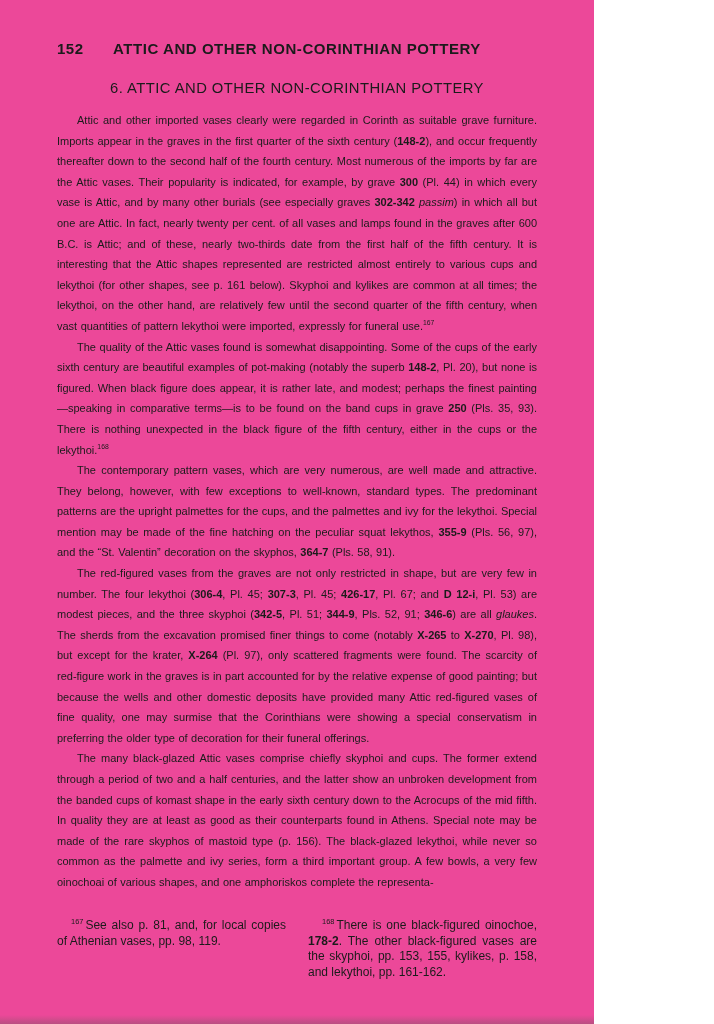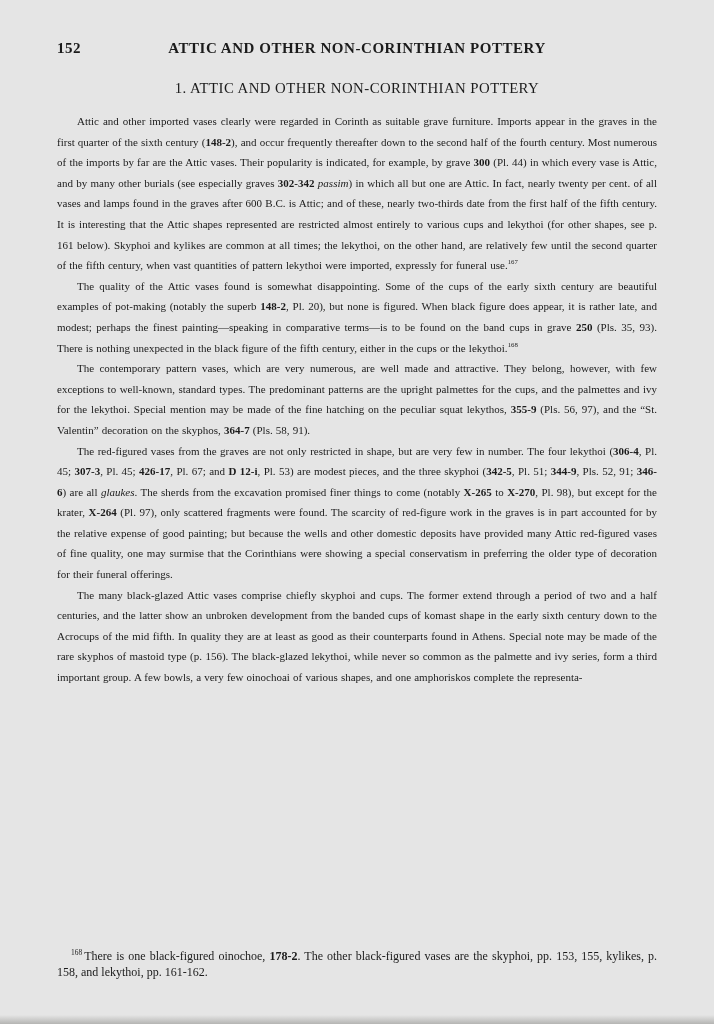--- a/index.html
+++ b/index.html
@@ -2,26 +2,26 @@
 <html><head>
 <meta charset="utf-8">
 <style>
   html, body {
     margin: 0;
     padding: 0;
     background: #ffffff;
   }
   .page {
     position: relative;
-    width: 714px;
+    width: 594px;
     height: 1024px;
     box-sizing: border-box;
-    background: #e5e5e5;
+    background: #ec4899;
     padding: 40px 57px 0 57px;
-    font-family: Liberation Serif, serif;
+    font-family: Liberation Sans, sans-serif;
     color: #1b1b1b;
     overflow: hidden;
   }
   .page-header {
     position: relative;
     height: 20px;
     margin-bottom: 20px;
   }
   .page-number {
     position: absolute;
@@ -90,29 +90,30 @@
 </head>
 <body>
 
 <div class="page">
 
   <header class="page-header">
     <span class="page-number">152</span>
     <span class="running-head">ATTIC AND OTHER NON-CORINTHIAN POTTERY</span>
   </header>
 
-  <h1 class="section-title">1. ATTIC AND OTHER NON-CORINTHIAN POTTERY</h1>
+  <h1 class="section-title">6. ATTIC AND OTHER NON-CORINTHIAN POTTERY</h1>
 
   <main class="body-text">
     <p class="para">Attic and other imported vases clearly were regarded in Corinth as suitable grave furniture. Imports appear in the graves in the first quarter of the sixth century (<b>148-2</b>), and occur frequently thereafter down to the second half of the fourth century. Most numerous of the imports by far are the Attic vases. Their popularity is indicated, for example, by grave <b>300</b> (Pl. 44) in which every vase is Attic, and by many other burials (see especially graves <b>302-342</b> <i>passim</i>) in which all but one are Attic. In fact, nearly twenty per cent. of all vases and lamps found in the graves after 600 B.C. is Attic; and of these, nearly two-thirds date from the first half of the fifth century. It is interesting that the Attic shapes represented are restricted almost entirely to various cups and lekythoi (for other shapes, see p. 161 below). Skyphoi and kylikes are common at all times; the lekythoi, on the other hand, are relatively few until the second quarter of the fifth century, when vast quantities of pattern lekythoi were imported, expressly for funeral use.<sup>167</sup></p>
     <p class="para">The quality of the Attic vases found is somewhat disappointing. Some of the cups of the early sixth century are beautiful examples of pot-making (notably the superb <b>148-2</b>, Pl. 20), but none is figured. When black figure does appear, it is rather late, and modest; perhaps the finest painting—speaking in comparative terms—is to be found on the band cups in grave <b>250</b> (Pls. 35, 93). There is nothing unexpected in the black figure of the fifth century, either in the cups or the lekythoi.<sup>168</sup></p>
     <p class="para">The contemporary pattern vases, which are very numerous, are well made and attractive. They belong, however, with few exceptions to well-known, standard types. The predominant patterns are the upright palmettes for the cups, and the palmettes and ivy for the lekythoi. Special mention may be made of the fine hatching on the peculiar squat lekythos, <b>355-9</b> (Pls. 56, 97), and the “St. Valentin” decoration on the skyphos, <b>364-7</b> (Pls. 58, 91).</p>
     <p class="para">The red-figured vases from the graves are not only restricted in shape, but are very few in number. The four lekythoi (<b>306-4</b>, Pl. 45; <b>307-3</b>, Pl. 45; <b>426-17</b>, Pl. 67; and <b>D 12-i</b>, Pl. 53) are modest pieces, and the three skyphoi (<b>342-5</b>, Pl. 51; <b>344-9</b>, Pls. 52, 91; <b>346-6</b>) are all <i>glaukes</i>. The sherds from the excavation promised finer things to come (notably <b>X-265</b> to <b>X-270</b>, Pl. 98), but except for the krater, <b>X-264</b> (Pl. 97), only scattered fragments were found. The scarcity of red-figure work in the graves is in part accounted for by the relative expense of good painting; but because the wells and other domestic deposits have provided many Attic red-figured vases of fine quality, one may surmise that the Corinthians were showing a special conservatism in preferring the older type of decoration for their funeral offerings.</p>
     <p class="para">The many black-glazed Attic vases comprise chiefly skyphoi and cups. The former extend through a period of two and a half centuries, and the latter show an unbroken development from the banded cups of komast shape in the early sixth century down to the Acrocups of the mid fifth. In quality they are at least as good as their counterparts found in Athens. Special note may be made of the rare skyphos of mastoid type (p. 156). The black-glazed lekythoi, while never so common as the palmette and ivy series, form a third important group. A few bowls, a very few oinochoai of various shapes, and one amphoriskos complete the representa-</p>
   </main>
 
   <footer class="footnotes">
+    <div class="footnote"><sup>167</sup><span>See also p. 81, and, for local copies of Athenian vases, pp. 98, 119.</span></div>
     <div class="footnote"><sup>168</sup><span>There is one black-figured oinochoe, <b>178-2</b>. The other black-figured vases are the skyphoi, pp. 153, 155, kylikes, p. 158, and lekythoi, pp. 161-162.</span></div>
   </footer>
 
   <div class="scan-edge"></div>
 
 </div>
 
 </body></html>

